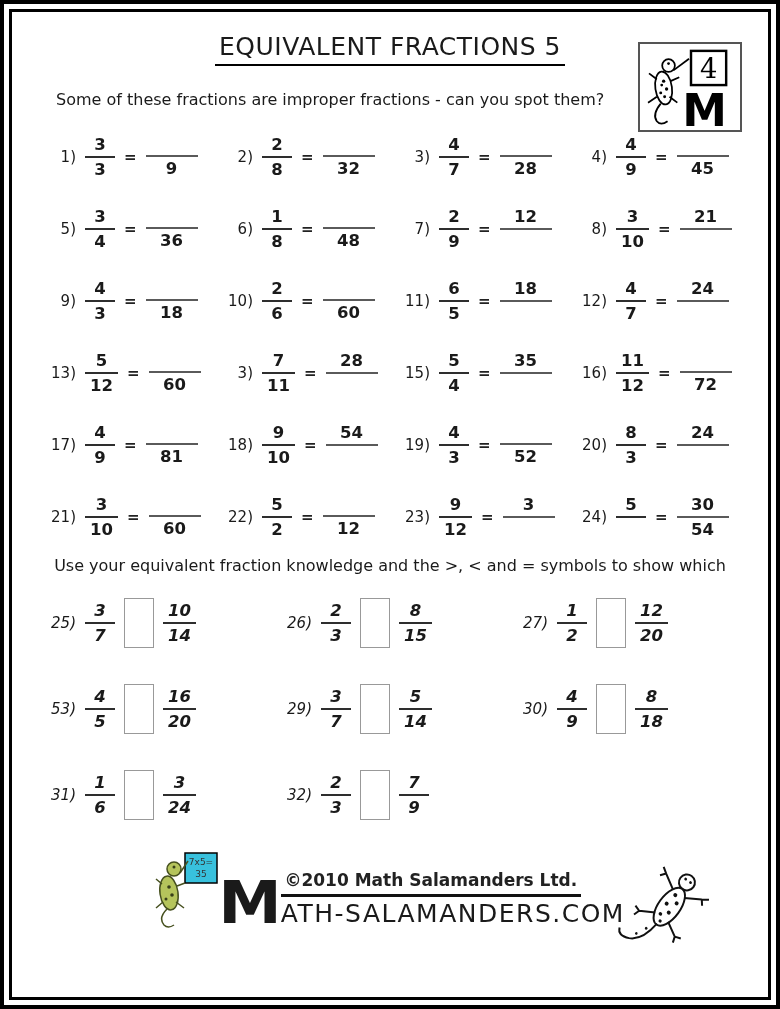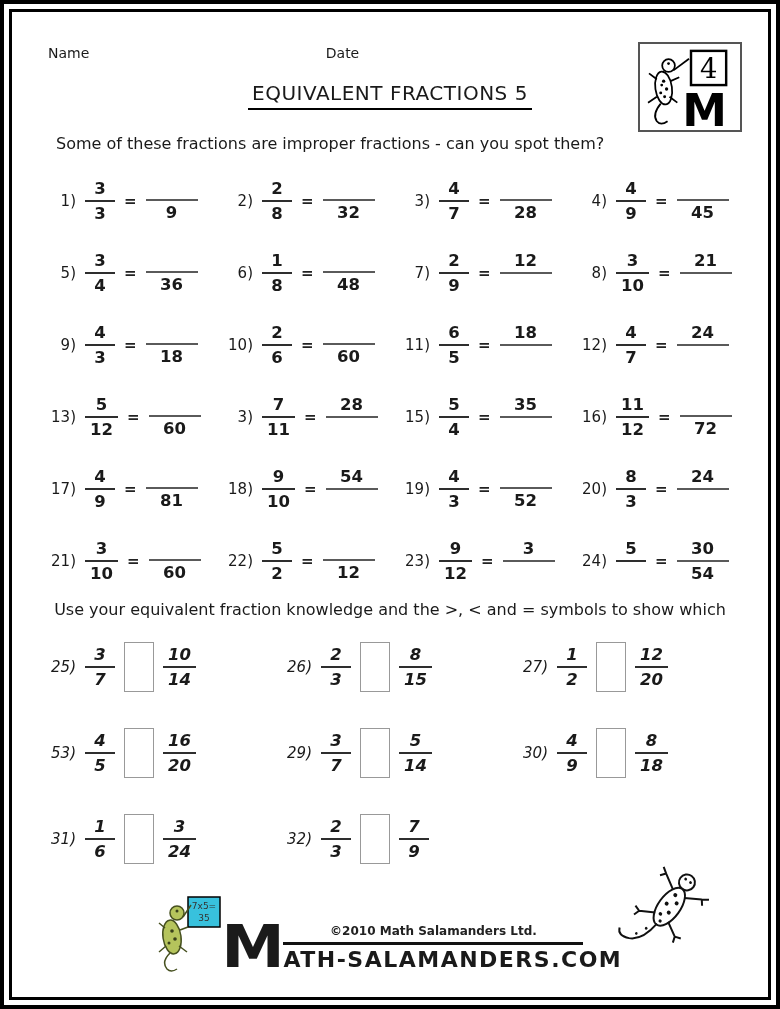--- a/index.html
+++ b/index.html
@@ -9,21 +9,21 @@
   .inner { width:100%; height:100%; border:3px solid #000; position:relative; overflow:hidden; background:#fff; }
 
   .header { padding:33px 36px 0 36px; font-size:14px; }
   .name-label { display:inline-block; }
   .date-label { display:inline-block; margin-left:232px; }
 
   .badge { position:absolute; top:30px; right:26px; width:104px; height:90px;
            border:2px solid #555; padding:2px; background:#fff; }
 
   .title-wrap { text-align:center; margin-top:20px; }
-  .title { display:inline-block; font-size:20px; letter-spacing:.5px; border-bottom:2px solid #000;
+  .title { display:inline-block; font-size:25px; letter-spacing:.5px; border-bottom:2px solid #000;
            padding:0 4px 3px 4px; font-weight:normal; }
 
   .intro { margin:24px 38px 0 44px; font-size:16px; }
 
   .prob-grid { display:grid; grid-template-columns:repeat(4,1fr); grid-auto-rows:72px;
                margin:12px 24px 0 24px; }
   .prob { display:flex; align-items:center; padding-left:4px; }
   .pnum { width:36px; text-align:right; margin-right:9px; font-size:15px; flex:none; }
   .frac { display:inline-flex; flex-direction:column; align-items:stretch; min-width:30px; }
   .ft, .fb { display:block; min-height:23px; line-height:23px; padding:0 5px;
@@ -38,37 +38,33 @@
   .cmp-grid { display:grid; grid-template-columns:repeat(3,1fr); grid-auto-rows:86px;
               margin:2px 24px 0 24px;font-style:italic; }
   .cmp { display:flex; align-items:center; padding-left:4px; }
   .cmp-box { width:30px; height:50px; border:1.5px solid #999; margin:0 9px; flex:none; background:#fff; }
 
   .footer { margin-top:14px; display:flex; justify-content:center; align-items:flex-end; }
   .footer-sal { width:64px; height:76px; flex:none; margin-right:2px; }
   .footer-m { font-size:58px; font-weight:bold; line-height:.82; letter-spacing:-2px;
               transform:scaleX(1.1); margin-right:4px; }
   .footer-col { display:flex; flex-direction:column; align-items:flex-start; }
-  .copyright { font-size:12px; font-weight:bold; color:#222; width:300px; text-align:center;
+  .copyright { font-size:17px; font-weight:bold; color:#222; width:300px; text-align:center;
                border-bottom:3px solid #111; padding-bottom:4px; }
-  .site-text { font-size:22px; font-weight:bold; letter-spacing:1.5px; margin-top:2px;
+  .site-text { font-size:25px; font-weight:normal; letter-spacing:1.5px; margin-top:2px;
                font-family:"DejaVu Sans","Liberation Sans",sans-serif; }
 
   .gecko { position:absolute; top:852px; right:48px; width:112px; height:100px; }
 </style>
 </head>
 <body>
 
 <div class="page">
   <div class="inner">
 
-    <div class="header">
-      <span class="name-label">Name</span>
-      <span class="date-label">Date</span>
-    </div>
 
     <div class="badge">
       <svg viewBox="0 0 100 86" width="98" height="84">
         <rect x="50" y="5" width="36" height="35" fill="#fff" stroke="#000" stroke-width="2.5"></rect>
         <text x="68" y="33" font-size="28" text-anchor="middle" font-family="DejaVu Serif, serif" fill="#000">4</text>
         <text x="64" y="82" font-size="46" font-weight="bold" text-anchor="middle" font-family="DejaVu Sans, sans-serif" fill="#000">M</text>
         <g stroke="#000" stroke-width="1.8" fill="#fff">
           <circle cx="27" cy="20" r="6.5"></circle>
           <ellipse cx="22" cy="43" rx="8.5" ry="17" transform="rotate(-8 22 43)"></ellipse>
           <path d="M32 25 L48 13" fill="none"></path>

